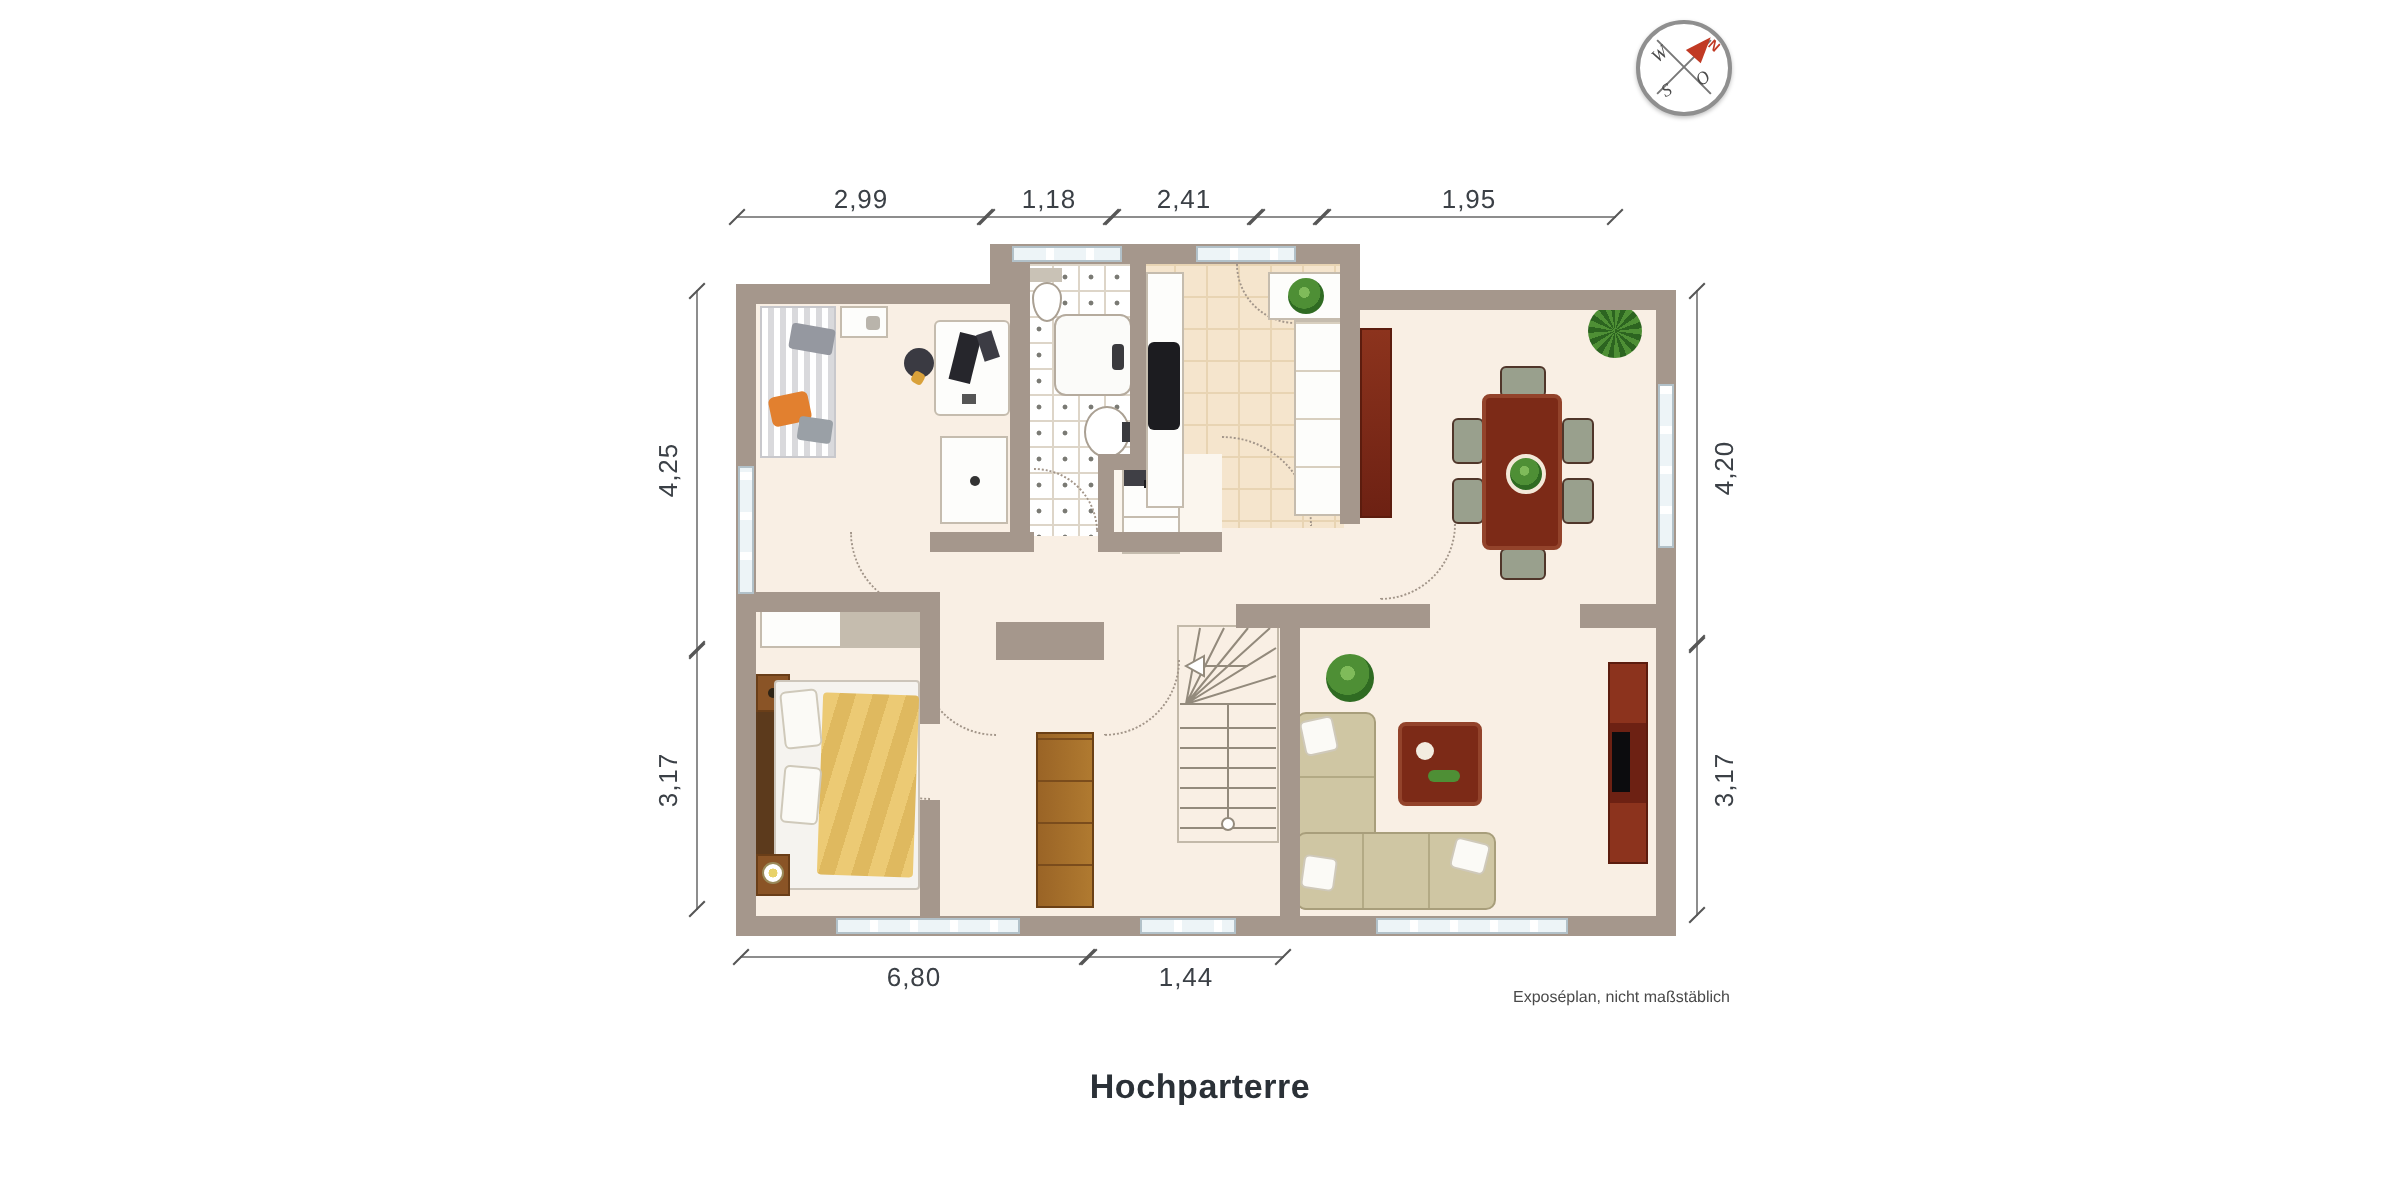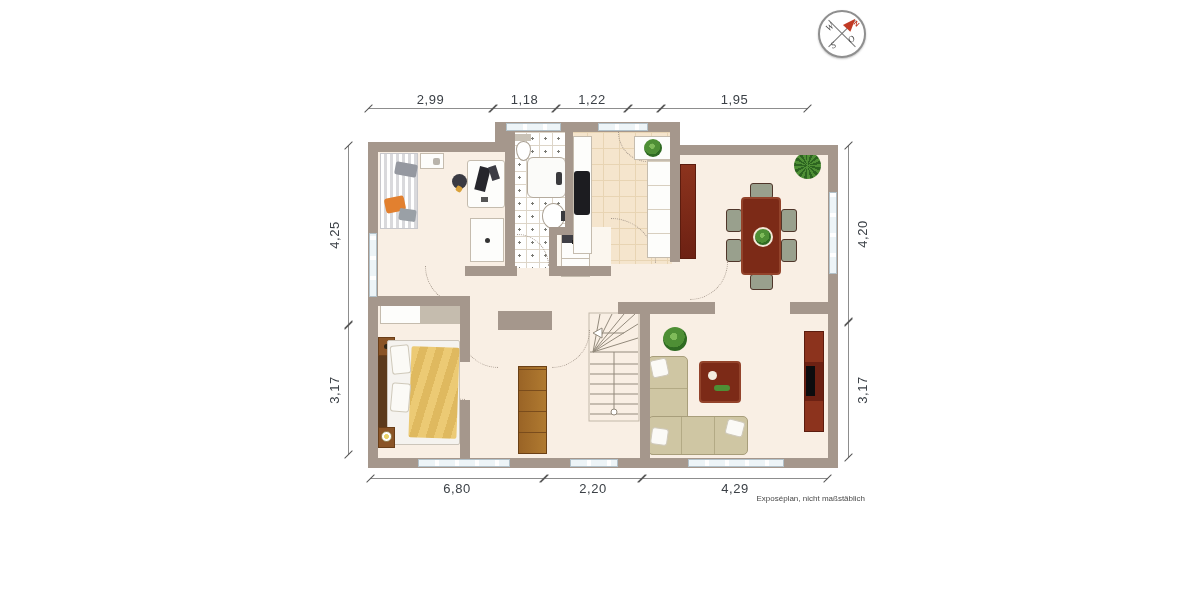--- a/index.html
+++ b/index.html
@@ -218,21 +218,21 @@
   <div class="dim-h" style="left:493px;top:100px;width:63px">
     <div class="line"></div>
       <div class="t1"></div>
       <div class="t2"></div>
     <span class="lab">1,18</span>
   </div>
   <div class="dim-h" style="left:556px;top:100px;width:72px">
     <div class="line"></div>
       <div class="t1"></div>
       <div class="t2"></div>
-    <span class="lab">1,22</span>
+    <span class="lab">2,41</span>
   </div>
   <div class="dim-h" style="left:628px;top:100px;width:33px">
     <div class="line"></div>
       <div class="t1"></div>
       <div class="t2"></div>
   </div>
   <div class="dim-h" style="left:661px;top:100px;width:147px">
     <div class="line"></div>
       <div class="t1"></div>
       <div class="t2"></div>
@@ -242,27 +242,21 @@
   <div class="dim-h below" style="left:370px;top:470px;width:174px">
     <div class="line"></div>
       <div class="t1"></div>
       <div class="t2"></div>
     <span class="lab">6,80</span>
   </div>
   <div class="dim-h below" style="left:544px;top:470px;width:98px">
     <div class="line"></div>
       <div class="t1"></div>
       <div class="t2"></div>
-    <span class="lab">2,20</span>
-  </div>
-  <div class="dim-h below" style="left:642px;top:470px;width:186px">
-    <div class="line"></div>
-      <div class="t1"></div>
-      <div class="t2"></div>
-    <span class="lab">4,29</span>
+    <span class="lab">1,44</span>
   </div>
 
   <div class="dim-v lab-left" style="left:340px;top:145px;height:180px">
     <div class="line"></div>
       <div class="t1"></div>
       <div class="t2"></div>
     <span class="lab">4,25</span>
   </div>
   <div class="dim-v lab-left" style="left:340px;top:325px;height:130px">
     <div class="line"></div>
@@ -289,14 +283,15 @@
     <div class="axis" style="transform:rotate(-45deg)"></div>
     <div class="axis" style="transform:rotate(45deg)"></div>
     <div class="n-arrow"></div>
     <span class="n-label">N</span>
     <span class="letter" style="left:8px;top:12px;transform:rotate(-40deg)">W</span>
     <span class="letter" style="left:13px;top:30px;transform:rotate(-30deg)">S</span>
     <span class="letter" style="left:30px;top:24px;transform:rotate(-40deg)">O</span>
   </div>
 
   <div class="footnote">Exposéplan, nicht maßstäblich</div>
+  <div class="title">Hochparterre</div>
 
 </div>
 
 </body></html>

